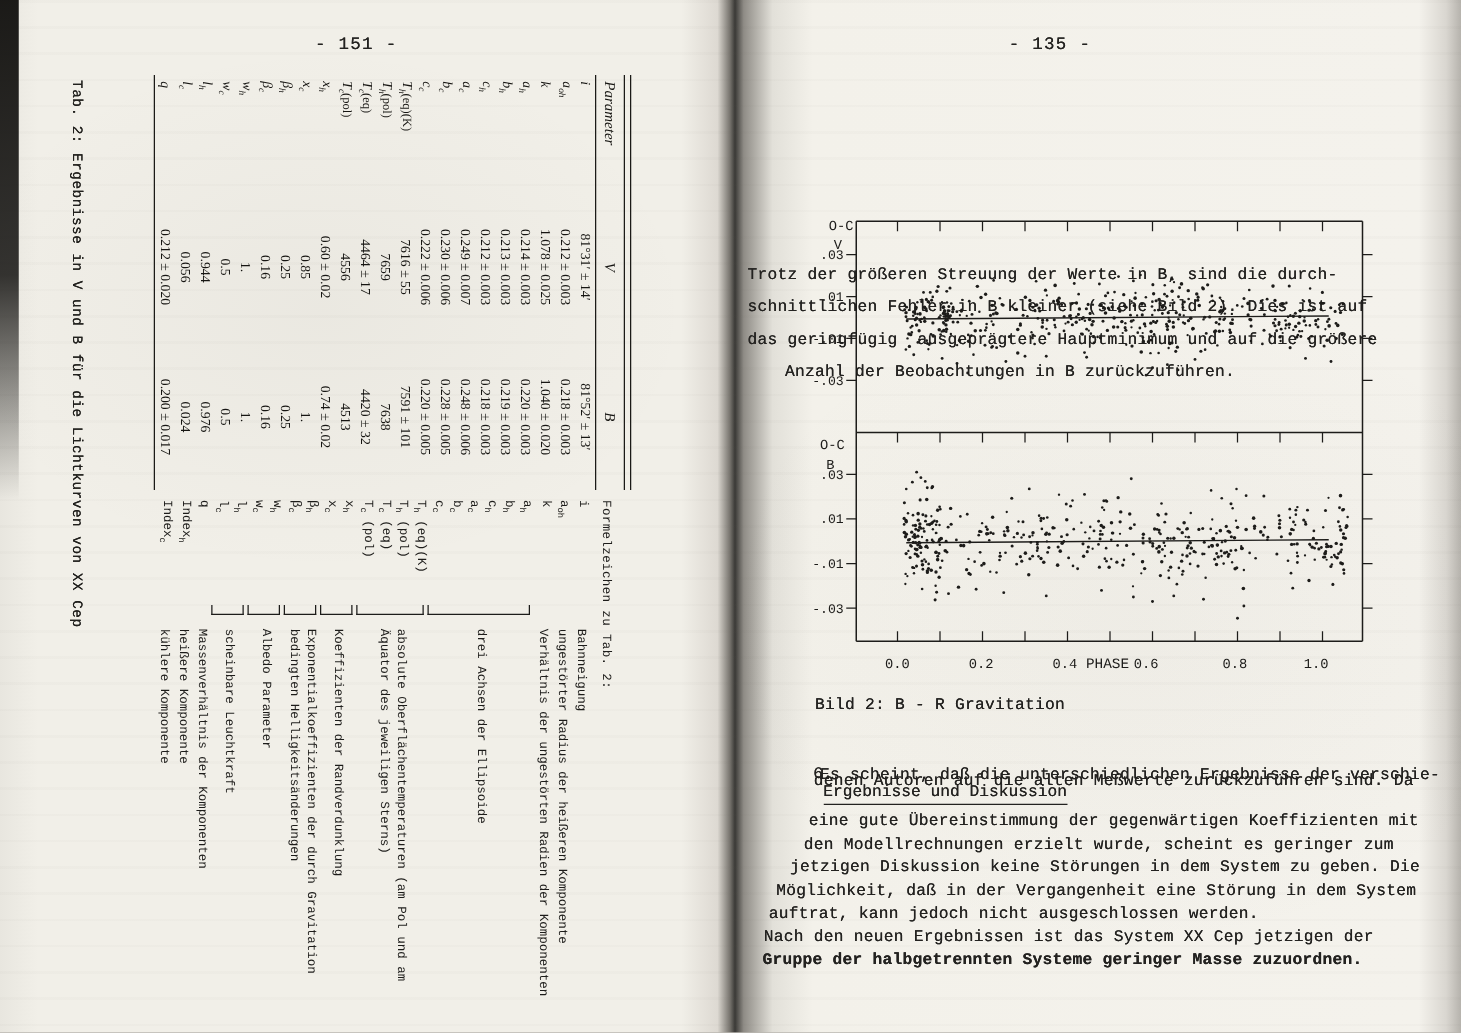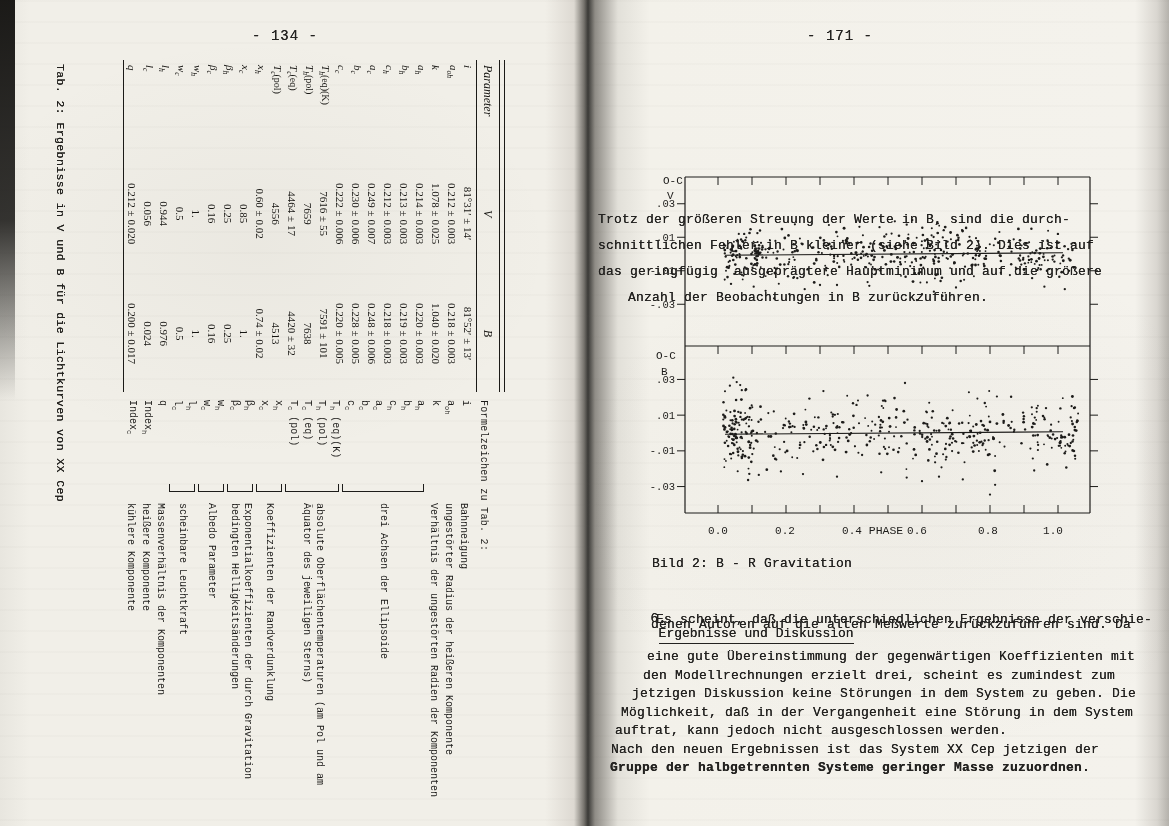--- a/index.html
+++ b/index.html
@@ -57,21 +57,21 @@
 
   .figure-wrap{position:absolute;left:645px;top:160px;width:460px;height:385px;}
 </style>
 </head>
 <body>
 
 <div class="spread"></div>
 <div class="texture"></div>
 <div class="edge-left"></div>
 
-<div class="pagehdr" style="left:220px;top:28px;">- 134 -</div>
+<div class="pagehdr" style="left:220px;top:28px;">- 151 -</div>
 
 <div class="tab2-rot">
   <div class="t2-table">
     <div class="dbl-rule"></div>
     <div class="t2-hdr">
       <div class="cp" style="font-style:italic;">Parameter</div>
       <div class="cv">V</div>
       <div class="cb">B</div>
     </div>
     <div class="sgl-rule"></div>
@@ -300,21 +300,21 @@
           </div>
           <div class="lg-bslot"></div>
           <div class="lg-desc">kühlere Komponente</div>
         </div>
       </div>
   </div>
 
   <div class="t2-caption">Tab. 2: Ergebnisse in V und B für die Lichtkurven von XX Cep</div>
 </div>
 
-<div class="pagehdr" style="left:775px;top:28px;">- 171 -</div>
+<div class="pagehdr" style="left:775px;top:28px;">- 135 -</div>
 
 <div>
     <div class="page-line" style="left: 598px; top: 212px;">Trotz der größeren Streuung der Werte in B, sind die durch-</div>
     <div class="page-line" style="left: 598px; top: 238px;">schnittlichen Fehler in B kleiner (siehe Bild 2). Dies ist auf</div>
     <div class="page-line" style="left: 598px; top: 264px;">das geringfügig  ausgeprägtere Hauptminimum und auf die größere</div>
     <div class="page-line" style="left: 628px; top: 290px;">Anzahl der Beobachtungen in B zurückzuführen.</div>
   </div>
 
 <div class="figure-wrap"><svg width="460" height="385" viewBox="0 0 460 385">
       <line x1="40" y1="17" x2="445" y2="17" stroke="#1d1c1a" stroke-width="1.2"></line>
@@ -1377,19 +1377,19 @@
 
 <div class="sec-hd" style="left:635px;top:596px;">
   <span>6.</span>
   <span class="underlined" style="margin-left:8px;">Ergebnisse und Diskussion</span>
 </div>
 
 <div>
     <div class="page-line" style="left: 656px; top: 612px;">Es scheint, daß die unterschiedlichen Ergebnisse der verschie-</div>
     <div class="page-line" style="left: 651px; top: 617px;">denen Autoren auf die alten Meßwerte zurückzuführen sind. Da</div>
     <div class="page-line" style="left: 647px; top: 649px;">eine gute Übereinstimmung der gegenwärtigen Koeffizienten mit</div>
-    <div class="page-line" style="left: 643px; top: 667.5px;">den Modellrechnungen erzielt drei, scheint es zumindest zum</div>
+    <div class="page-line" style="left: 643px; top: 667.5px;">den Modellrechnungen erzielt wurde, scheint es geringer zum</div>
     <div class="page-line" style="left: 632px; top: 686px;">jetzigen Diskussion keine Störungen in dem System zu geben. Die</div>
     <div class="page-line" style="left: 621px; top: 704.5px;">Möglichkeit, daß in der Vergangenheit eine Störung in dem System</div>
     <div class="page-line" style="left: 615px; top: 723px;">auftrat, kann jedoch nicht ausgeschlossen werden.</div>
     <div class="page-line" style="left: 611px; top: 741.5px;">Nach den neuen Ergebnissen ist das System XX Cep jetzigen der</div>
     <div class="page-line" style="left: 610px; top: 760px; font-weight: bold;">Gruppe der halbgetrennten Systeme geringer Masse zuzuordnen.</div>
   </div>
 
 </body></html>

